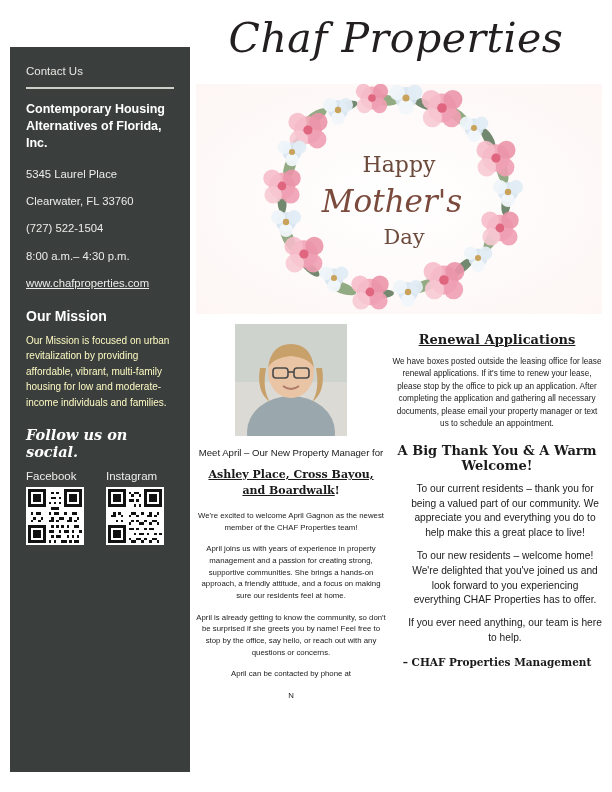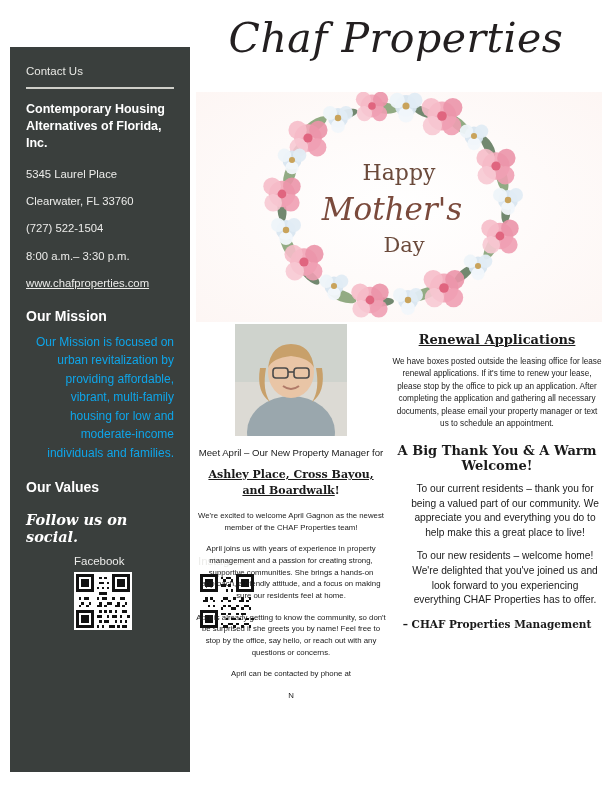--- a/index.html
+++ b/index.html
@@ -78,56 +78,55 @@
     text-decoration: underline;
     color: #ececea;
   }
   .sidebar h3 {
     font-size: 14px;
     font-weight: bold;
     color: #ffffff;
     margin: 16px 0 9px 0;
   }
   .sidebar .body-txt {
-    font-size: 12px;
+    font-size: 10px;
     line-height: 1.55;
-    color: #0ea5e9;
+    color: #fef9c3;
     margin: 0 0 4px 0;
-    text-align: right;
   }
   .sidebar .follow {
     font-family: "DejaVu Serif", serif;
     font-style: italic;
     font-weight: bold;
     font-size: 14.5px;
     color: #ffffff;
     margin: 16px 0 10px 0;
   }
   .social-row {
     display: flex;
     gap: 18px;
     margin-top: 2px;
   }
-  .social-col { width: 62px; margin-left: 48px; }
+  .social-col { width: 62px; }
   .social-col .s-label {
     font-size: 11.5px;
     color: #ececea;
     margin-bottom: 5px;
   }
   .qr {
     width: 58px; height: 58px;
     background: #ffffff;
     padding: 2px;
   }
   .qr svg { display: block; }
 
   
   .hero {
     position: absolute;
-    left: 196px; top: 92px;
+    left: 196px; top: 84px;
     width: 406px; height: 230px;
     overflow: hidden;
     background: #3b82f6;
   }
   .hero svg { display: block; }
 
   
   .col-left {
     position: absolute;
     left: 196px; top: 324px;
@@ -210,27 +209,26 @@
 
   <aside class="sidebar">
     <div class="contact-us">Contact Us</div>
     <div class="rule"></div>
 
     <div class="org">Contemporary Housing Alternatives of Florida, Inc.</div>
 
     <div class="addr-line">5345 Laurel Place</div>
     <div class="addr-line">Clearwater, FL 33760</div>
     <div class="addr-line">(727) 522-1504</div>
-    <div class="addr-line">8:00 a.m.– 3:30 p.m.</div>
+    <div class="addr-line">8:00 a.m.– 4:30 p.m.</div>
     <div class="addr-line link">www.chafproperties.com</div>
 
     <h3>Our Mission</h3>
     <p class="body-txt">Our Mission is focused on urban revitalization by providing affordable, vibrant, multi-family housing for low and moderate-income individuals and families.</p>
 
-    <h3>Our Values</h3>
 
     <div class="follow">Follow us on social.</div>
 
     <div class="social-row">
       <div class="social-col">
         <div class="s-label">Facebook</div>
         <div class="qr">
           <svg width="54" height="54" viewBox="0 0 21 21" shape-rendering="crispEdges">
             <rect width="21" height="21" fill="#fff"></rect>
             <g fill="#111">
@@ -479,17 +477,18 @@
     <p class="para">N</p>
   </section>
 
   <section class="col-right">
     <h4>Renewal Applications</h4>
     <p class="small">We have boxes posted outside the leasing office for lease renewal applications. If it's time to renew your lease, please stop by the office to pick up an application. After completing the application and gathering all necessary documents, please email your property manager or text us to schedule an appointment.</p>
 
     <h4 class="noline">A Big Thank You &amp; A Warm Welcome!</h4>
     <p class="big">To our current residents – thank you for being a valued part of our community. We appreciate you and everything you do to help make this a great place to live!</p>
     <p class="big">To our new residents – welcome home! We're delighted that you've joined us and look forward to you experiencing everything CHAF Properties has to offer.</p>
+    <p class="big">If you ever need anything, our team is here to help.</p>
 
     <div class="signoff">– CHAF Properties Management</div>
   </section>
 
 </div>
 
 </body></html>

